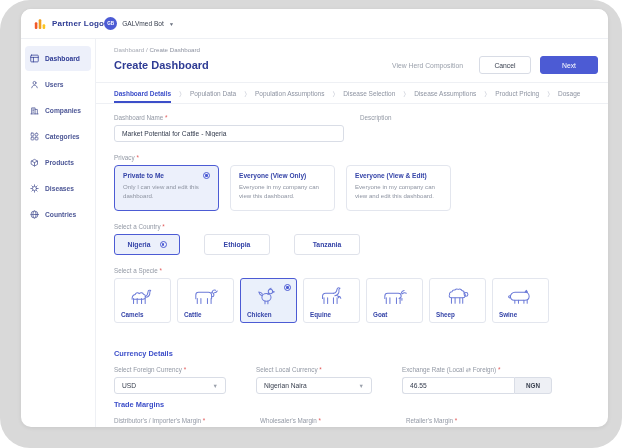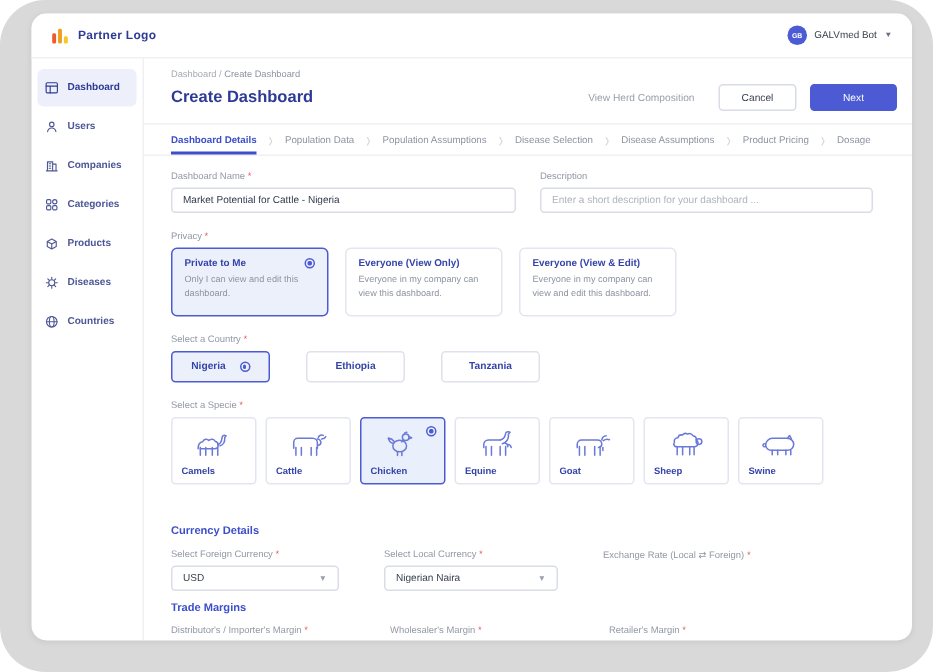--- a/index.html
+++ b/index.html
@@ -3,21 +3,21 @@
 <meta charset="utf-8">
 <style>
   *{box-sizing:border-box;margin:0;padding:0}
   html,body{width:622px;height:448px;overflow:hidden;background:#fff;
     font-family:"Liberation Sans",sans-serif;-webkit-font-smoothing:antialiased}
   .frame{position:absolute;inset:0;background:#d9d9d9;border-radius:30px}
   .app{position:absolute;left:21px;top:9px;width:587px;height:418px;background:#fff;
     border-radius:10px;overflow:hidden;display:flex;flex-direction:column;box-shadow:0 1px 4px rgba(0,0,0,.08)}
 
   
-  .topbar{flex:0 0 30px;display:flex;align-items:center;justify-content:space-between;
+  .topbar{flex:0 0 30px;display:flex;align-items:center;justify-content:flex-start;
     padding:0 13px;border-bottom:1px solid #eef0f4;background:#fff}
   .brand{display:flex;align-items:center;gap:6px}
   .brand-name{font-size:8px;font-weight:bold;color:#2e3b94;letter-spacing:.2px}
   .user-pill{display:flex;align-items:center;gap:5px;cursor:pointer}
   .avatar{width:13px;height:13px;border-radius:50%;background:#4c5bd4;color:#fff;font-size:4.6px;
     font-weight:bold;display:flex;align-items:center;justify-content:center}
   .user-name{font-size:6.6px;color:#3a4150}
   .caret{font-size:5.5px;color:#6b7280;transform:scaleY(.9)}
 
   .body{flex:1;display:flex;min-height:0}
@@ -212,21 +212,20 @@
 
       <div class="form">
 
         <div class="row1">
           <div class="col-name">
             <div class="field-label"><span>Dashboard Name</span> <span class="req">*</span></div>
             <input class="input" value="Market Potential for Cattle - Nigeria" style="">
           </div>
           <div class="col-desc">
             <div class="field-label">Description</div>
-            <input class="input" placeholder="Enter a short description for your dashboard ..." style="">
           </div>
         </div>
 
         <div class="section">
           <div class="field-label"><span>Privacy</span> <span class="req">*</span></div>
           <div class="privacy-cards">
             <div class="pcard selected">
               <div class="pcard-top">
                 <span class="pcard-title">Private to Me</span>
                 <span class="radio"></span>
@@ -346,20 +345,24 @@
             </div>
             <div class="fx-col2">
               <div class="field-label"><span>Select Local Currency</span> <span class="req">*</span></div>
               <div class="input select">
                 <span>Nigerian Naira</span>
                 <span class="sel-caret">▼</span>
               </div>
             </div>
             <div class="fx-col3">
               <div class="field-label"><span>Exchange Rate (Local ⇄ Foreign)</span> <span class="req">*</span></div>
+              <div class="input-group">
+                <input class="input" value="46.55" style="">
+                <span class="suffix">NGN</span>
+              </div>
             </div>
           </div>
         </div>
 
         <div class="section" style="margin-top:6px">
           <div class="section-heading">Trade Margins</div>
           <div class="margins-row">
             <div class="m-col">
               <div class="field-label"><span>Distributor's / Importer's Margin</span> <span class="req">*</span></div>
               <div class="input-group">

